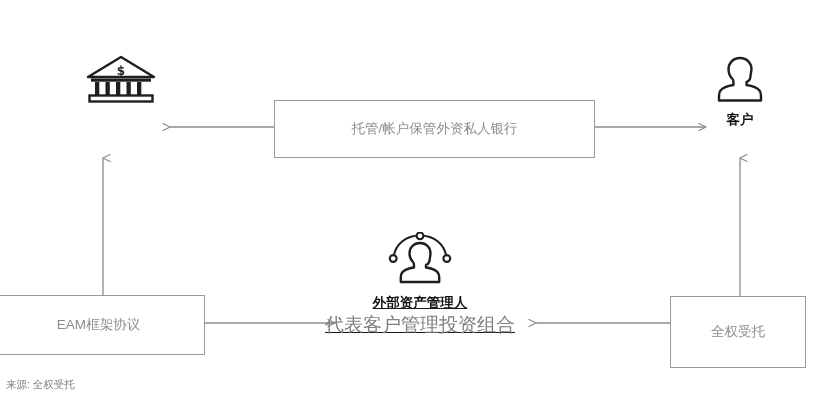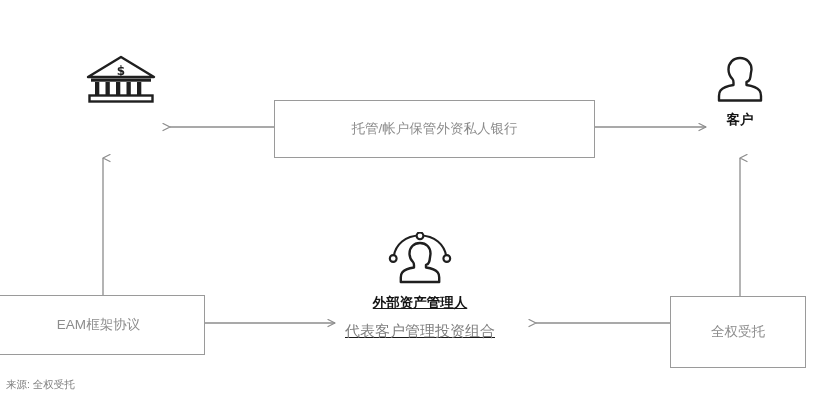--- a/index.html
+++ b/index.html
@@ -92,24 +92,24 @@
     align-items: center;
     text-align: center;
   }
   .node-label {
     font-size: 13.5px;
     font-weight: bold;
     color: #141414;
     white-space: nowrap;
   }
   .node-sublabel {
-    font-size: 15px;
+    font-size: 19px;
     color: #7f7f7f;
     white-space: nowrap;
-    margin-top: 10px;
+    margin-top: 0;
   }
   #node-bank {
     left: 36px;
     top: 54px;
     width: 170px;
   }
   #node-bank .node-label { margin-top: 6px; }
   #node-client {
     left: 670px;
     top: 54px;

